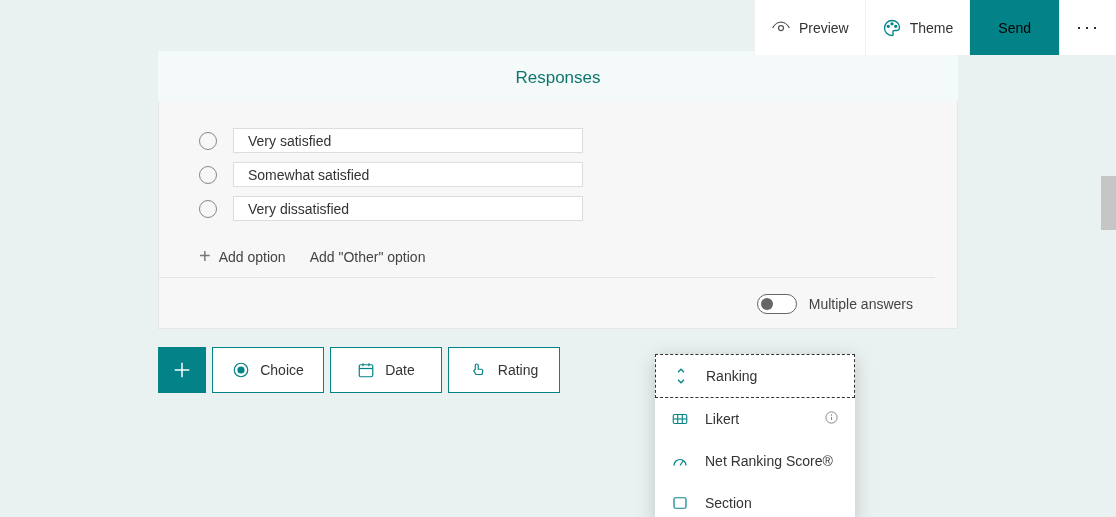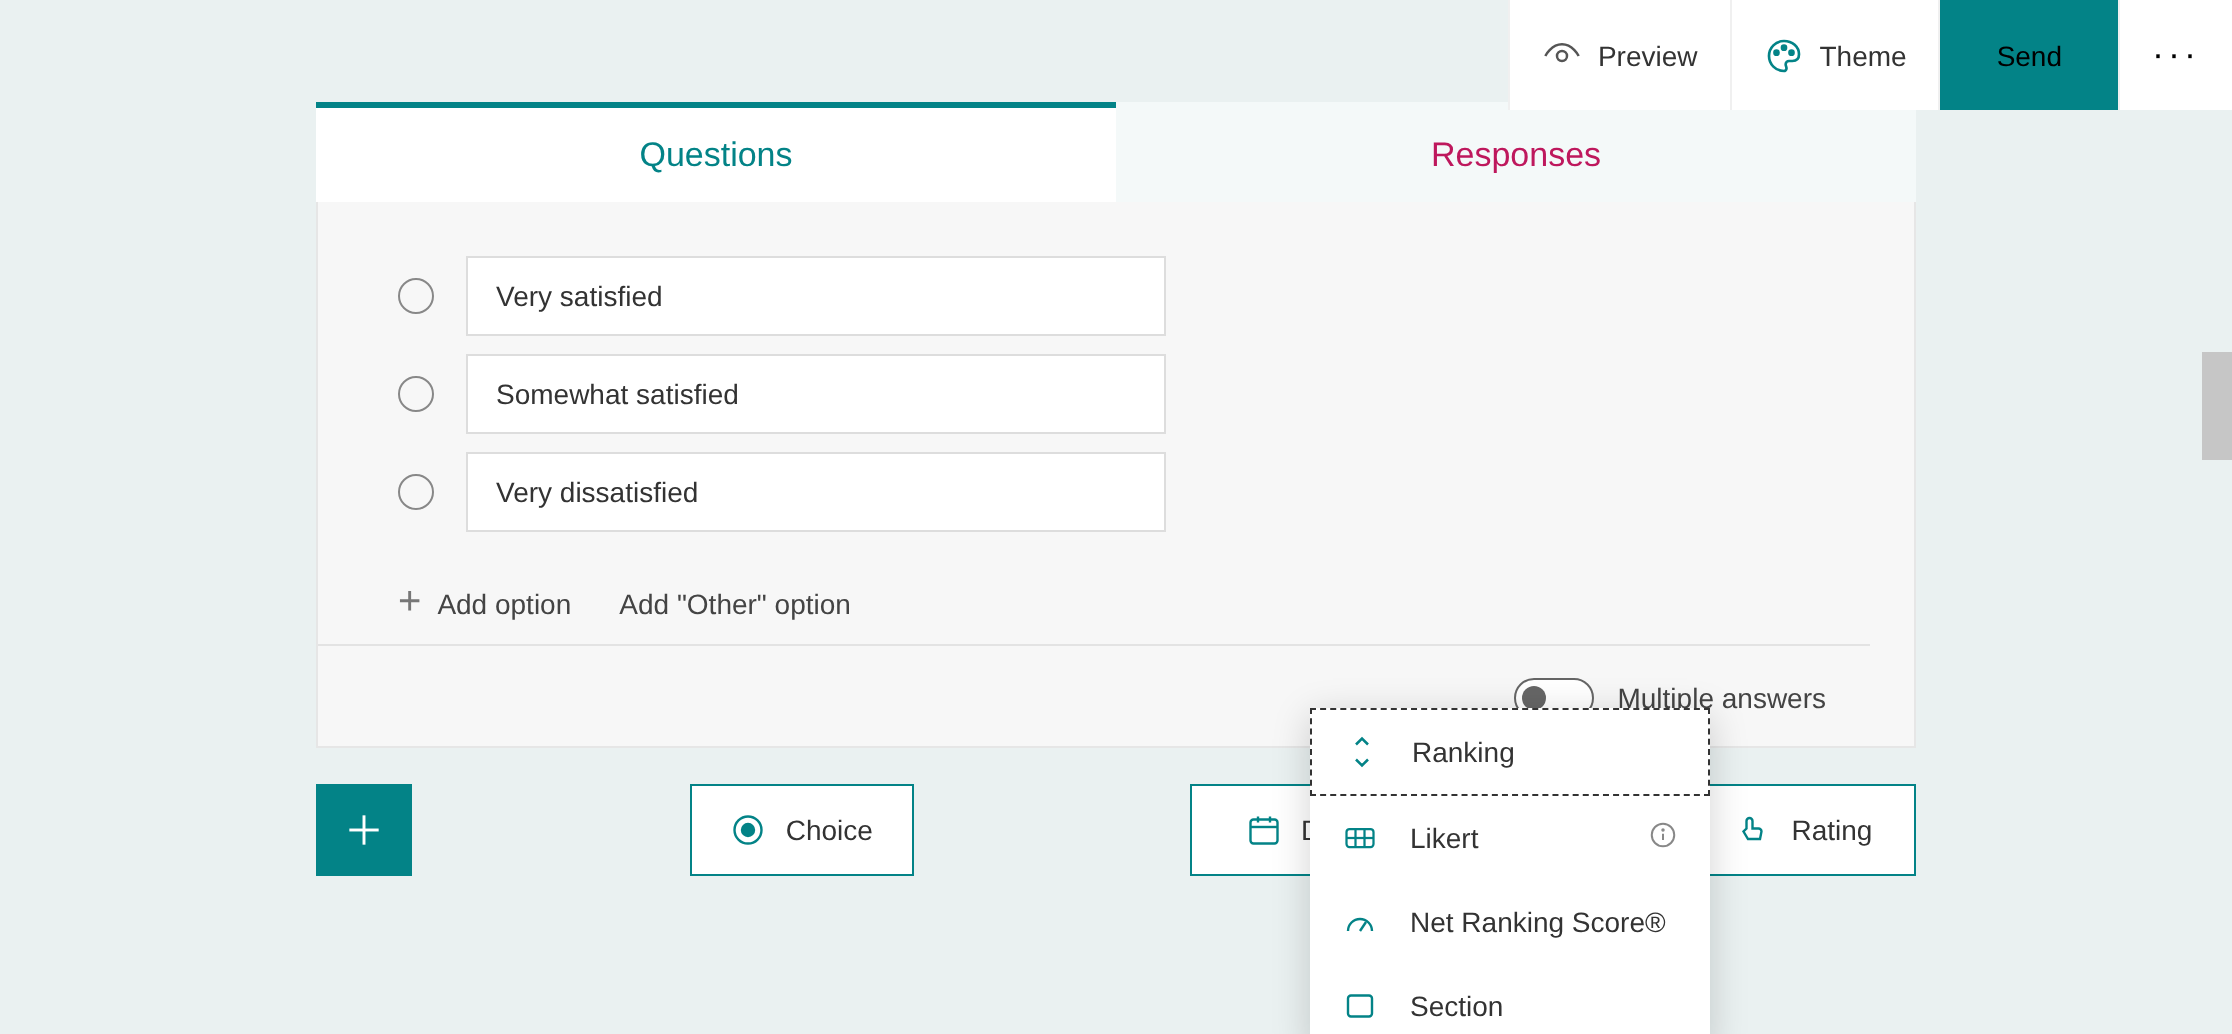--- a/index.html
+++ b/index.html
@@ -61,21 +61,21 @@
     justify-content:center;
     font-size:17px;
     cursor:pointer;
   }
   .tab.active {
     color:#038387;
     border-top: 3px solid #038387;
     background:#fff;
   }
   .tab.inactive {
-    color:#be185d;
+    color:#0f766e;
     background:#f4f9f9;
     border-top:3px solid transparent;
   }
 
   
   .qcard {
     background:#fff;
     padding: 0 0 0 0;
   }
   .qbody {
@@ -89,21 +89,21 @@
     display:flex;
     align-items:center;
     gap:16px;
     margin:9px 0;
   }
   .radio {
     width:18px;height:18px;border:1.6px solid #888;border-radius:50%;flex:0 0 18px;
   }
   .opt-input {
     flex: 0 0 350px;
-    height:40px;
+    height:25px;
     background:#fff;
     border:1px solid #ddd;
     display:flex;
     align-items:center;
     padding:0 14px;
     font-size:14px;
     color:#333;
   }
   .add-row {
     display:flex;
@@ -130,23 +130,22 @@
     justify-content:flex-end;
   }
   .toggle {
     width:40px;height:20px;border-radius:10px;border:1.4px solid #666;position:relative;background:#fff;
   }
   .toggle::after{content:"";position:absolute;width:12px;height:12px;border-radius:50%;background:#666;top:2.5px;left:3px;}
 
   
   .addbar {
     display:flex;
-    gap:23px;
+    gap:6px;
     margin-top:18px;
-    justify-content:space-between;
   }
   .addbar .add-plus {
     width:48px;height:46px;background:#038387;display:flex;align-items:center;justify-content:center;cursor:pointer;
   }
   .addbar .add-plus svg{color:#fff;}
   .type-btn {
     flex:0 0 112px;
     height:46px;
     border:1px solid #038387;
     background:#fff;
@@ -188,21 +187,20 @@
     position:absolute; right:0; top:176px; width:15px; height:54px; background:#c6c6c6;
   }
 </style>
 </head>
 <body>
 
 <div class="canvas">
   <div class="page">
 
     <div class="tabs">
-      <div class="tab active">Questions</div>
       <div class="tab inactive">Responses</div>
     </div>
 
     <div class="qcard">
       <div class="qbody">
 
         <div class="opt-row">
           <span class="radio"></span>
           <div class="opt-input">Very satisfied</div>
         </div>

